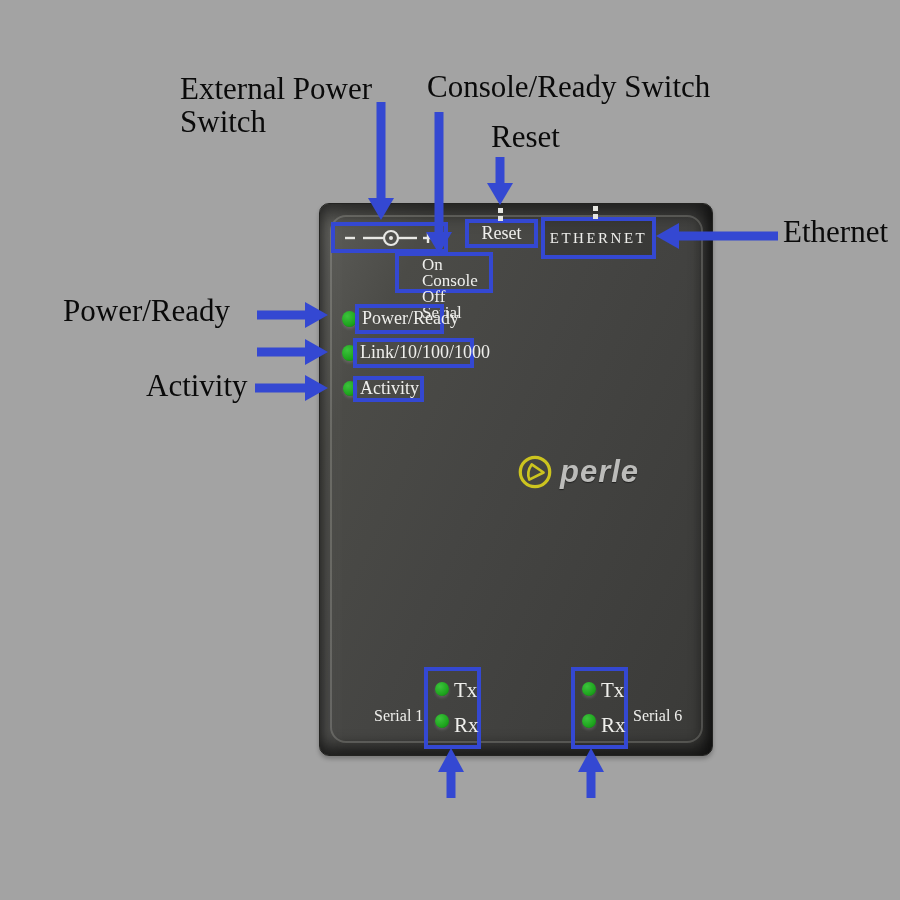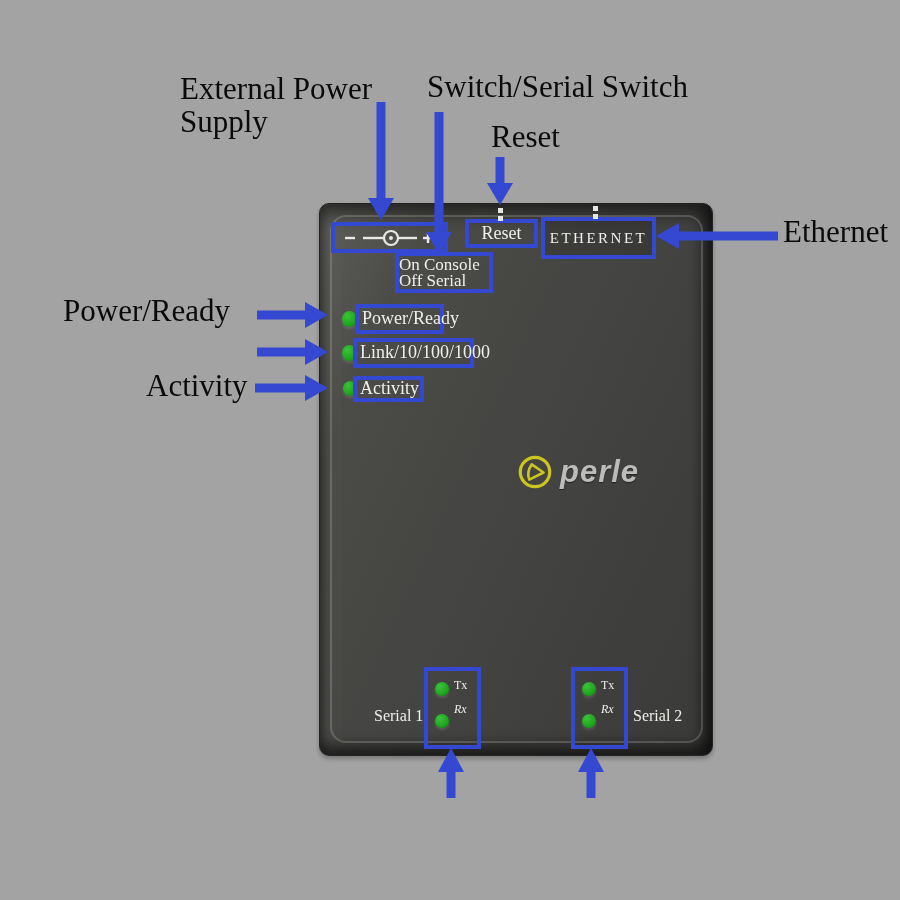--- a/index.html
+++ b/index.html
@@ -40,21 +40,21 @@
   
   .bluebox {
     position:absolute; border:4px solid var(--accent,#3448d2);
   }
   .dev-label {
     color:var(--device-label,#efefec); font-family:"Liberation Serif", serif;
   }
   #box-power   { left:11px;  top:18px;  width:117px; height:31px; display:flex; align-items:center; justify-content:center; }
   #box-reset   { left:145px; top:15px;  width:73px;  height:29px; text-align:center; font-size:18px; line-height:21px; }
   #box-ethernet{ left:221px; top:13px;  width:115px; height:42px; text-align:center; font-size:15px; line-height:34px; letter-spacing:2.5px; background:rgba(0,0,0,.14); }
-  #box-switch  { left:75px;  top:48px;  width:98px;  height:41px; font-size:17px; line-height:16px; padding:1px 0 0 0; }
+  #box-switch  { left:75px;  top:48px;  width:98px;  height:41px; font-size:17px; line-height:16px; padding:1px 0 0 23px; }
   #box-led-power    { left:35px; top:100px; width:89px;  height:30px; font-size:18px; line-height:21px; padding-left:3px; }
   #box-led-link     { left:33px; top:134px; width:121px; height:30px; font-size:18px; line-height:21px; padding-left:3px; }
   #box-led-activity { left:33px; top:172px; width:71px;  height:26px; font-size:18px; line-height:17px; padding-left:3px; }
   .led {
     position:absolute; width:15px; height:16px; border-radius:50%;
     background:radial-gradient(circle at 35% 32%, #3cc33c, var(--led-green,#1ea51e) 60%, #0f7d0f);
     box-shadow:0 2px 3px rgba(255,255,255,.14);
   }
   #led-power    { left:22px; top:107px; }
   #led-link     { left:22px; top:141px; }
@@ -77,39 +77,39 @@
   
   .serial-name { position:absolute; font-size:16px; }
   #serial1-name { left:54px;  top:503px; }
   #serial2-name { left:313px; top:503px; }
   .serial-box { width:57px; height:82px; }
   #box-serial1 { left:104px; top:463px; }
   #box-serial2 { left:251px; top:463px; }
   .serial-box .led { position:absolute; width:14px; height:14px; }
   .led-tx { left:7px; top:11px; }
   .led-rx { left:7px; top:43px; }
-  .txrx-label { position:absolute; left:26px; font-size:12px; color:var(--device-label,#efefec);text-align:right; }
+  .txrx-label { position:absolute; left:26px; font-size:21px; color:var(--device-label,#efefec);text-align:right; }
   .lbl-tx { top:7px; }
-  .lbl-rx { top:31px;font-style:italic; }
+  .lbl-rx { top:42px; }
 
   
   #arrows { position:absolute; left:0; top:0; width:900px; height:900px; pointer-events:none; }
   #arrows line    { stroke:var(--accent,#3448d2); stroke-width:9; }
   #arrows polygon { fill:var(--accent,#3448d2); }
 </style>
 </head>
 <body>
 
 <div id="canvas">
 
   <div class="annot" id="annot-external-power">
     <span>External Power</span><br>
-    <span>Supply</span>
+    <span>Switch</span>
   </div>
-  <div class="annot" id="annot-console-serial">Switch/Serial Switch</div>
+  <div class="annot" id="annot-console-serial">Console/Ready Switch</div>
   <div class="annot" id="annot-reset">Reset</div>
   <div class="annot" id="annot-ethernet">Ethernet</div>
   <div class="annot" id="annot-power-ready">Power/Ready</div>
   <div class="annot" id="annot-activity">Activity</div>
 
   <div id="device">
     <div id="device-groove"></div>
 
     <div class="bluebox" id="box-power">
       <svg width="101" height="23" viewBox="0 0 101 23">
@@ -170,21 +170,21 @@
       <div class="led led-rx"></div>
       <span class="txrx-label lbl-rx">Rx</span>
     </div>
 
     <div class="bluebox serial-box" id="box-serial2">
       <div class="led led-tx"></div>
       <span class="txrx-label lbl-tx">Tx</span>
       <div class="led led-rx"></div>
       <span class="txrx-label lbl-rx">Rx</span>
     </div>
-    <span class="serial-name dev-label" id="serial2-name">Serial 2</span>
+    <span class="serial-name dev-label" id="serial2-name">Serial 6</span>
   </div>
 
   <svg id="arrows" viewBox="0 0 900 900">
     <g>
       <line x1="381" y1="102" x2="381" y2="200"></line>
       <polygon points="368,198 394,198 381,220"></polygon>
     </g>
     <g>
       <line x1="439" y1="112" x2="439" y2="234"></line>
       <polygon points="426,232 452,232 439,254"></polygon>

